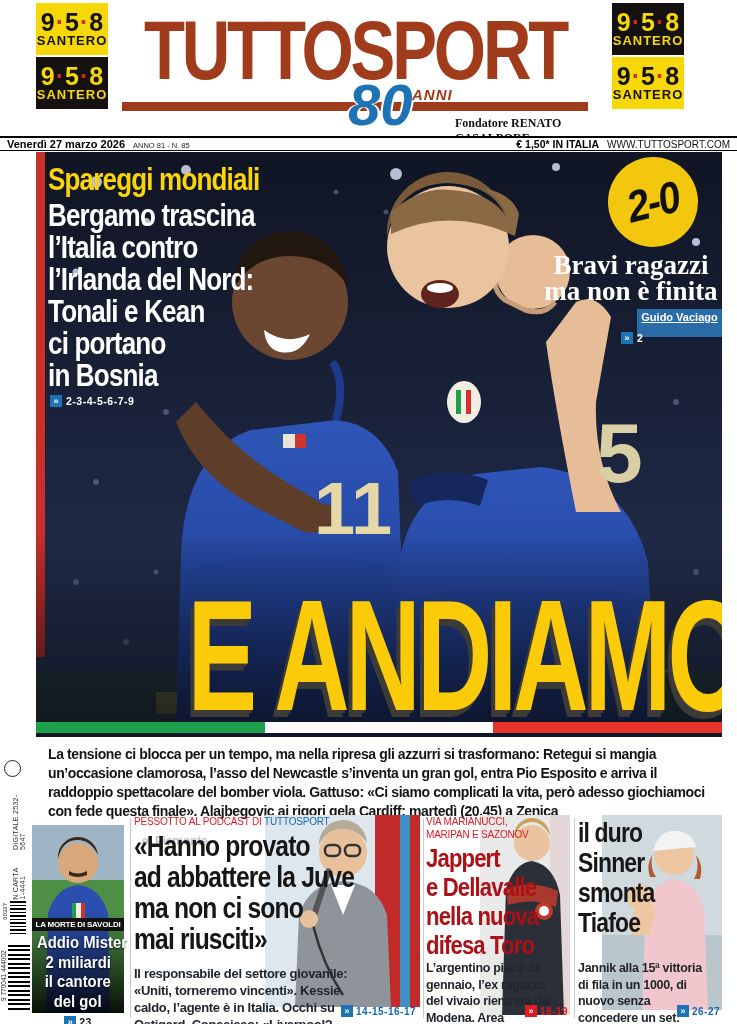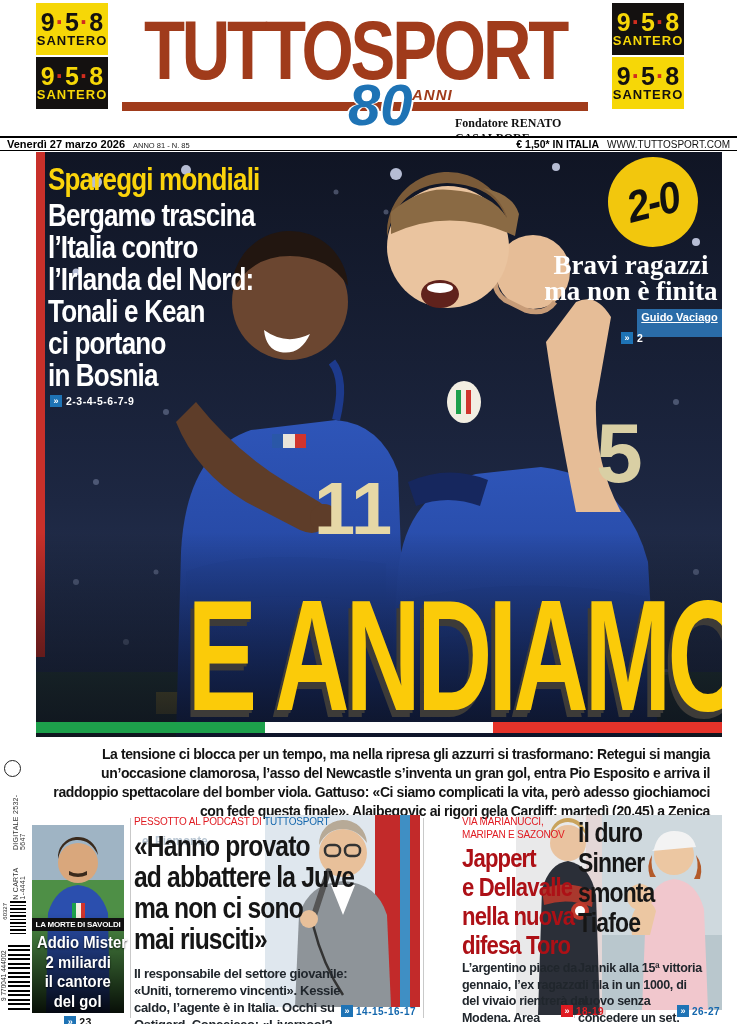--- a/index.html
+++ b/index.html
@@ -47,39 +47,39 @@
   .subhead { position:absolute; left:505px; top:100px; width:180px; text-align:center; font-family:"Liberation Serif", serif; font-weight:bold; font-size:27px; line-height:26px; color:#fff; }
   .byline-box { position:absolute; left:553px; top:157px; width:85px; background:#2a6ca8; color:#fff; text-align:center; font-weight:bold; font-size:11px; padding:2px 4px 14px; text-decoration:underline;margin-left:48px; }
   .byline-page { position:absolute; left:585px; top:180px; display:flex; align-items:center; gap:4px; }
 
   .banner { position:absolute; left:0; top:428px; width:686px; text-align:center; }
   .banner span { display:inline-block; transform:scaleX(0.66); transform-origin:center; font-size:158px; line-height:150px; font-weight:bold; letter-spacing:-6px; color:#fbcb09; white-space:nowrap; text-shadow:-6px 7px 0 #3d3b38, -2px 3px 0 #3d3b38; }
 
   .flag { position:absolute; left:36px; top:722px; width:686px; height:11px; display:flex; }
   .flag i { flex:1; } .flag .g{background:#1da04b;} .flag .w{background:#fdfdfd;} .flag .r{background:#e5332a;}
 
-  .standfirst { position:absolute; left:48px; top:745px; width:662px; text-align:right; font-weight:bold; font-size:14px; line-height:19px; letter-spacing:-0.4px; color:#141414; }
+  .standfirst { position:absolute; left:48px; top:745px; width:662px; text-align:left; font-weight:bold; font-size:14px; line-height:19px; letter-spacing:-0.4px; color:#141414; }
 
   .reg-circle { position:absolute; left:4px; top:760px; width:17px; height:17px; border:1.5px solid #222; border-radius:50%; }
 
   
   .spine-txt { position:absolute; writing-mode:vertical-rl; transform:rotate(180deg); font-size:7px; color:#333; letter-spacing:0.3px; }
   .sp-digital { left:12px; top:790px; height:60px; }
   .sp-issn { left:12px; top:852px; height:60px; }
   .bc-small { position:absolute; left:10px; top:900px; width:16px; height:34px; background:repeating-linear-gradient(0deg,#000 0 1.5px,#fff 1.5px 3.5px); }
   .bc-small-num { position:absolute; left:2px; top:903px; writing-mode:vertical-rl; transform:rotate(180deg); font-size:6px; color:#222; }
   .bc-main { position:absolute; left:8px; top:942px; width:22px; height:68px; background:repeating-linear-gradient(0deg,#000 0 2px,#fff 2px 4.5px); }
   .bc-main-num { position:absolute; left:0px; top:940px; writing-mode:vertical-rl; transform:rotate(180deg); font-size:6.5px; color:#222; height:72px; text-align:center; }
 
   
   .vdiv { position:absolute; top:818px; height:200px; width:1px; background:#c9c9c9; }
   .col { position:absolute; top:815px; }
   .col1 { left:32px; width:92px; height:205px;margin-top:10px; }
   .col2 { left:134px; width:286px; height:205px; }
-  .col3 { left:426px; width:144px; height:205px;margin-left:36px; }
+  .col3 { left:426px; width:144px; height:205px; }
   .col4 { left:578px; width:144px; height:205px; }
 
   .col1 .photo1 { position:absolute; left:0; top:0; width:92px; height:188px; overflow:hidden; }
   .c1-kicker { position:absolute; left:0; top:93px; width:92px; background:#111; color:#fff; font-weight:bold; font-size:8px; text-align:center; padding:2px 0; letter-spacing:-0.2px; }
   .c1-hl { position:absolute; left:0; top:108px; width:92px; text-align:center; color:#fff; font-weight:bold; font-size:16.5px; line-height:19.5px; text-shadow:0 1px 2px rgba(0,0,0,.8); }
   .c1-hl span { display:inline-block; transform:scaleX(0.9); transform-origin:center; white-space:nowrap; }
   .c1-badge { position:absolute; left:0; top:191px; width:92px; display:flex; justify-content:center; align-items:center; gap:3px; }
   .c1-badge .pg-num { color:#111; }
 
   .kicker2 { font-weight:normal; font-size:10px; letter-spacing:-0.2px; line-height:13px; position:relative; z-index:3; }

